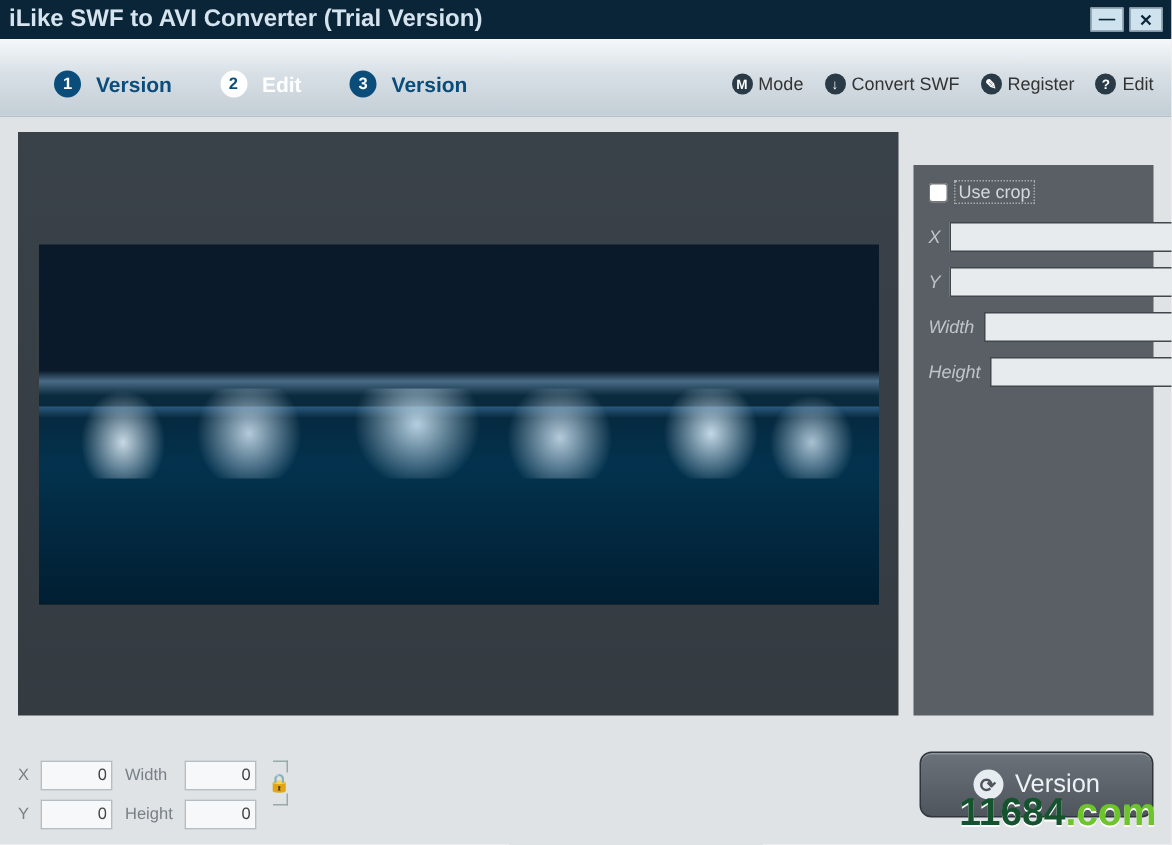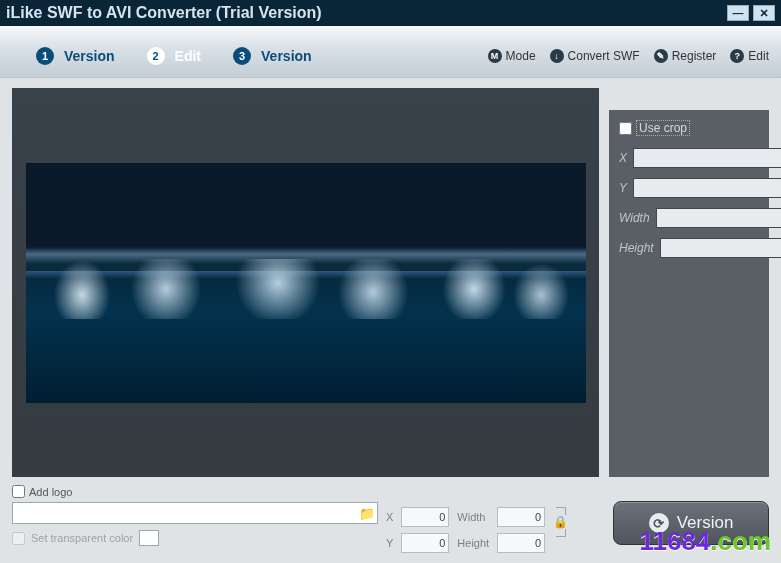--- a/index.html
+++ b/index.html
@@ -156,21 +156,21 @@
 .convert-btn .cicon {
   width: 20px; height: 20px; border-radius: 50%; background: #e6ecef;
   display:flex;align-items:center;justify-content:center;color:#4e555c;font-size:13px;font-weight:bold;
 }
 
 .watermark {
   position: absolute; right: 10px; bottom: 6px;
   font-size: 26px; font-weight: bold; color: #6cc52a;
   text-shadow: 0 1px 0 #fff;
 }
-.watermark .red { color: #6d28d9; }
+.watermark .red { color: #14532d; }
 </style>
 </head>
 <body>
 
 <div class="window">
   <div class="titlebar">
     <span class="title">iLike SWF to AVI Converter (Trial Version)</span>
     <div class="winbtn">—</div>
     <div class="winbtn">✕</div>
   </div>
@@ -236,35 +236,20 @@
           <input type="text" value="600" style="">
         </div>
         <div class="crop-row">
           <label>Height</label>
           <input type="text" value="256" style="">
         </div>
       </div>
     </div>
 
     <div class="bottom">
-      <div class="bottom-left">
-        <div class="addlogo">
-          <input type="checkbox" style="">
-          <span>Add logo</span>
-        </div>
-        <div class="pathrow">
-          <input type="text" value="" style="">
-          <span class="browse">📁</span>
-        </div>
-        <div class="transp">
-          <input type="checkbox" disabled="" style="">
-          <span>Set transparent color</span>
-          <span class="swatch"></span>
-        </div>
-      </div>
 
       <div class="logopos">
         <span>X</span>
         <input type="text" value="0" style="">
         <span>Width</span>
         <input type="text" value="0" style="">
         <span>Y</span>
         <input type="text" value="0" style="">
         <span>Height</span>
         <input type="text" value="0" style="">

